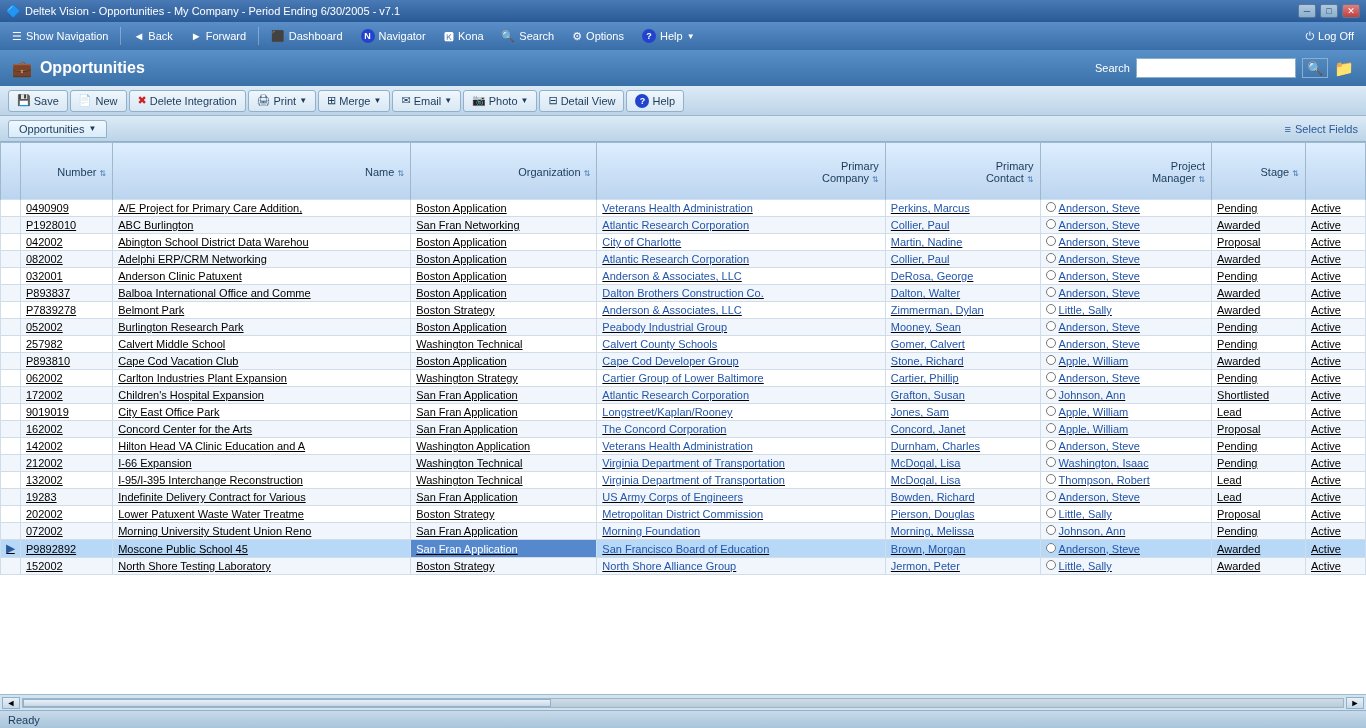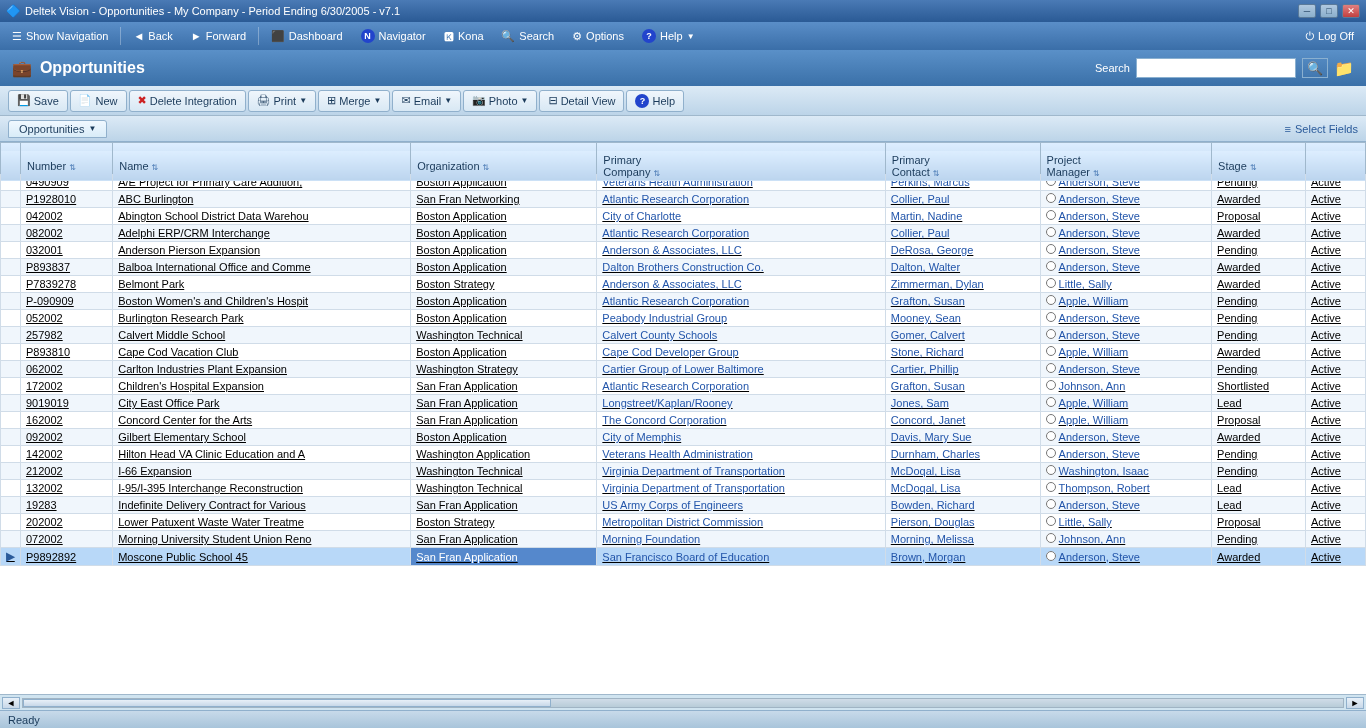--- a/index.html
+++ b/index.html
@@ -121,27 +121,27 @@
     table {
       border-collapse: collapse;
       width: 100%;
       min-width: 1300px;
     }
     thead tr {
       background: linear-gradient(to bottom, #ddeeff, #bbd4ee);
     }
     thead th {
       border: 1px solid #a0b8cc;
-      padding: 3px 6px;
-      text-align: left;
+      padding: 16px 6px;
+      text-align: right;
       font-weight: normal;
       color: #1a3a5a;
       white-space: nowrap;
       font-size: 11px;
-      position: sticky; top: 8px;
+      position: sticky; top: 1px;
       background: linear-gradient(to bottom, #ddeeff, #bbd4ee);
     }
     thead th .sort-arrows { font-size: 8px; color: #4a7ab5; }
     tbody tr {
       background: white;
       text-decoration: underline;
     }
     tbody tr:nth-child(even) { background: #f0f6fc; }
     tbody tr.selected { background: #b8d8f8 !important; }
     tbody td {
@@ -345,32 +345,32 @@
           <td>Boston Application</td>
           <td><a class="td-link" href="#">City of Charlotte</a></td>
           <td><a class="td-link" href="#">Martin, Nadine</a></td>
           <td><input type="radio" style="width: 10px; height: 10px; margin-right: 3px;"><a class="td-link" href="#">Anderson, Steve</a></td>
           <td>Proposal</td>
           <td>Active</td>
         </tr>
         <tr>
           <td style="text-align: center; width: 20px;"></td>
           <td>082002</td>
-          <td>Adelphi ERP/CRM Interchange</td>
+          <td>Adelphi ERP/CRM Networking</td>
           <td>Boston Application</td>
           <td><a class="td-link" href="#">Atlantic Research Corporation</a></td>
           <td><a class="td-link" href="#">Collier, Paul</a></td>
           <td><input type="radio" style="width: 10px; height: 10px; margin-right: 3px;"><a class="td-link" href="#">Anderson, Steve</a></td>
           <td>Awarded</td>
           <td>Active</td>
         </tr>
         <tr>
           <td style="text-align: center; width: 20px;"></td>
           <td>032001</td>
-          <td>Anderson Pierson Expansion</td>
+          <td>Anderson Clinic Patuxent</td>
           <td>Boston Application</td>
           <td><a class="td-link" href="#">Anderson &amp; Associates, LLC</a></td>
           <td><a class="td-link" href="#">DeRosa, George</a></td>
           <td><input type="radio" style="width: 10px; height: 10px; margin-right: 3px;"><a class="td-link" href="#">Anderson, Steve</a></td>
           <td>Pending</td>
           <td>Active</td>
         </tr>
         <tr>
           <td style="text-align: center; width: 20px;"></td>
           <td>P893837</td>
@@ -384,31 +384,20 @@
         </tr>
         <tr>
           <td style="text-align: center; width: 20px;"></td>
           <td>P7839278</td>
           <td>Belmont Park</td>
           <td>Boston Strategy</td>
           <td><a class="td-link" href="#">Anderson &amp; Associates, LLC</a></td>
           <td><a class="td-link" href="#">Zimmerman, Dylan</a></td>
           <td><input type="radio" style="width: 10px; height: 10px; margin-right: 3px;"><a class="td-link" href="#">Little, Sally</a></td>
           <td>Awarded</td>
-          <td>Active</td>
-        </tr>
-        <tr>
-          <td style="text-align: center; width: 20px;"></td>
-          <td>P-090909</td>
-          <td>Boston Women's and Children's Hospit</td>
-          <td>Boston Application</td>
-          <td><a class="td-link" href="#">Atlantic Research Corporation</a></td>
-          <td><a class="td-link" href="#">Grafton, Susan</a></td>
-          <td><input type="radio" style="width: 10px; height: 10px; margin-right: 3px;"><a class="td-link" href="#">Apple, William</a></td>
-          <td>Pending</td>
           <td>Active</td>
         </tr>
         <tr>
           <td style="text-align: center; width: 20px;"></td>
           <td>052002</td>
           <td>Burlington Research Park</td>
           <td>Boston Application</td>
           <td><a class="td-link" href="#">Peabody Industrial Group</a></td>
           <td><a class="td-link" href="#">Mooney, Sean</a></td>
           <td><input type="radio" style="width: 10px; height: 10px; margin-right: 3px;"><a class="td-link" href="#">Anderson, Steve</a></td>
@@ -476,31 +465,20 @@
           <td>Concord Center for the Arts</td>
           <td>San Fran Application</td>
           <td><a class="td-link" href="#">The Concord Corporation</a></td>
           <td><a class="td-link" href="#">Concord, Janet</a></td>
           <td><input type="radio" style="width: 10px; height: 10px; margin-right: 3px;"><a class="td-link" href="#">Apple, William</a></td>
           <td>Proposal</td>
           <td>Active</td>
         </tr>
         <tr>
           <td style="text-align: center; width: 20px;"></td>
-          <td>092002</td>
-          <td>Gilbert Elementary School</td>
-          <td>Boston Application</td>
-          <td><a class="td-link" href="#">City of Memphis</a></td>
-          <td><a class="td-link" href="#">Davis, Mary Sue</a></td>
-          <td><input type="radio" style="width: 10px; height: 10px; margin-right: 3px;"><a class="td-link" href="#">Anderson, Steve</a></td>
-          <td>Awarded</td>
-          <td>Active</td>
-        </tr>
-        <tr>
-          <td style="text-align: center; width: 20px;"></td>
           <td>142002</td>
           <td>Hilton Head VA Clinic Education and A</td>
           <td>Washington Application</td>
           <td><a class="td-link" href="#">Veterans Health Administration</a></td>
           <td><a class="td-link" href="#">Durnham, Charles</a></td>
           <td><input type="radio" style="width: 10px; height: 10px; margin-right: 3px;"><a class="td-link" href="#">Anderson, Steve</a></td>
           <td>Pending</td>
           <td>Active</td>
         </tr>
         <tr>
@@ -562,20 +540,31 @@
           <td style="text-align: center; width: 20px; color: rgb(42, 90, 154); font-weight: bold;">▶</td>
           <td>P9892892</td>
           <td>Moscone Public School 45</td>
           <td style="background: rgb(85, 136, 204); color: white;">San Fran Application</td>
           <td><a class="td-link" href="#">San Francisco Board of Education</a></td>
           <td><a class="td-link" href="#">Brown, Morgan</a></td>
           <td><input type="radio" style="width: 10px; height: 10px; margin-right: 3px;"><a class="td-link" href="#">Anderson, Steve</a></td>
           <td>Awarded</td>
           <td>Active</td>
         </tr>
+        <tr>
+          <td style="text-align: center; width: 20px;"></td>
+          <td>152002</td>
+          <td>North Shore Testing Laboratory</td>
+          <td>Boston Strategy</td>
+          <td><a class="td-link" href="#">North Shore Alliance Group</a></td>
+          <td><a class="td-link" href="#">Jermon, Peter</a></td>
+          <td><input type="radio" style="width: 10px; height: 10px; margin-right: 3px;"><a class="td-link" href="#">Little, Sally</a></td>
+          <td>Awarded</td>
+          <td>Active</td>
+        </tr>
       </tbody>
   </table>
 </div>
 
 <div id="hscroll-bar" style="height:16px;background:#d0e4f0;border-top:1px solid #a0b8cc;">
   <div style="width:100%;height:100%;display:flex;align-items:center;padding:0 2px;">
     <div style="width:18px;height:12px;background:linear-gradient(to bottom,#e8f0f8,#c8d8e8);border:1px solid #90b0cc;display:flex;align-items:center;justify-content:center;cursor:pointer;font-size:9px;">◄</div>
     <div style="flex:1;height:10px;background:linear-gradient(to bottom,#d0dce8,#b8ccd8);margin:0 2px;border:1px solid #a0b4c4;cursor:pointer;">
       <div style="width:40%;height:100%;background:linear-gradient(to bottom,#e8f0f8,#c8d8e8);border:1px solid #90b0cc;"></div>
     </div>

